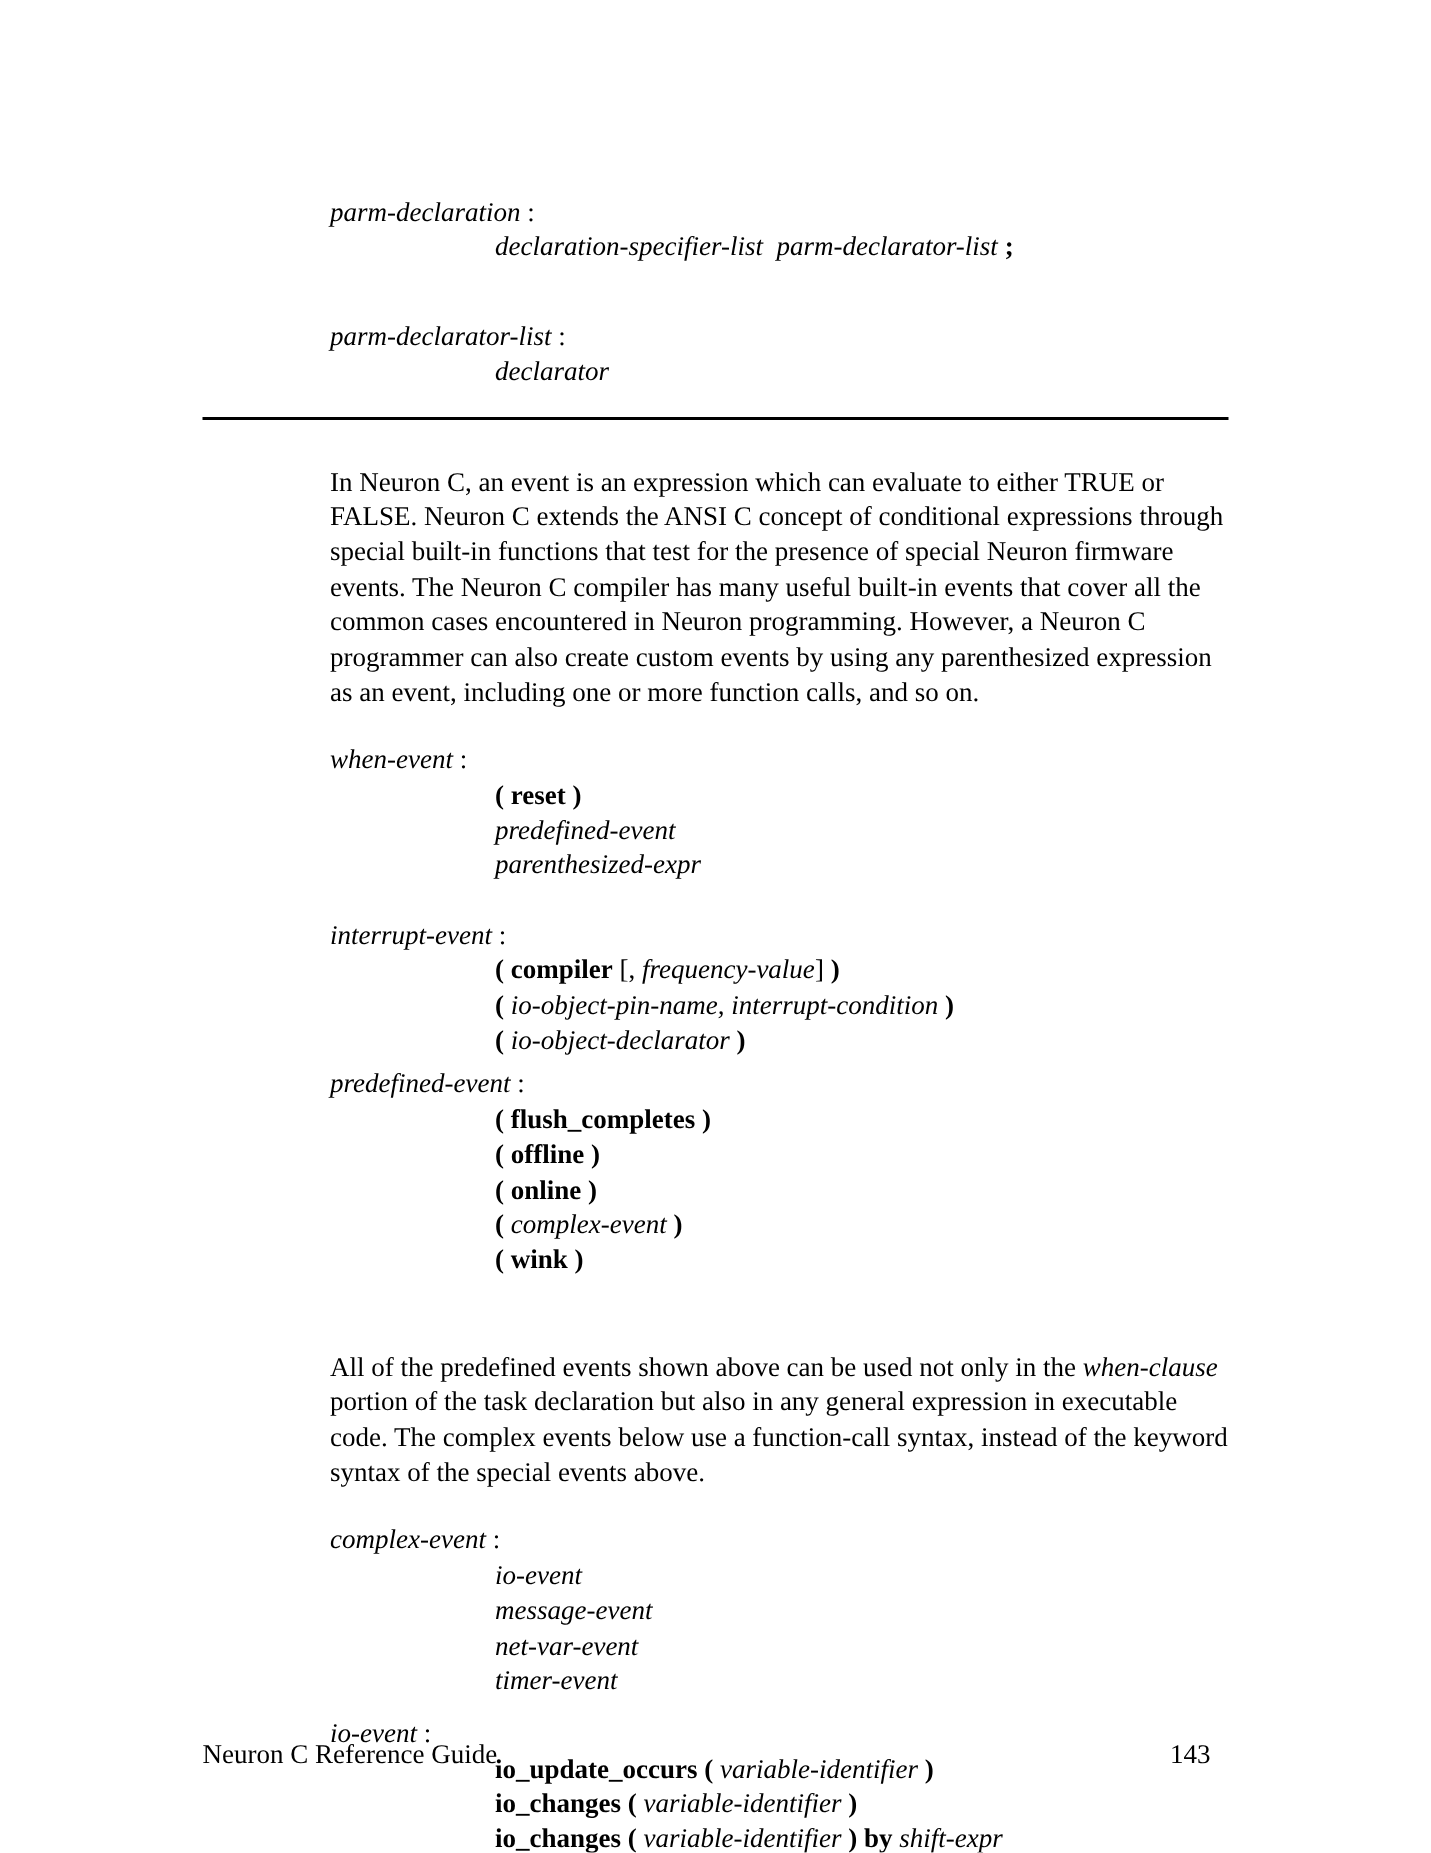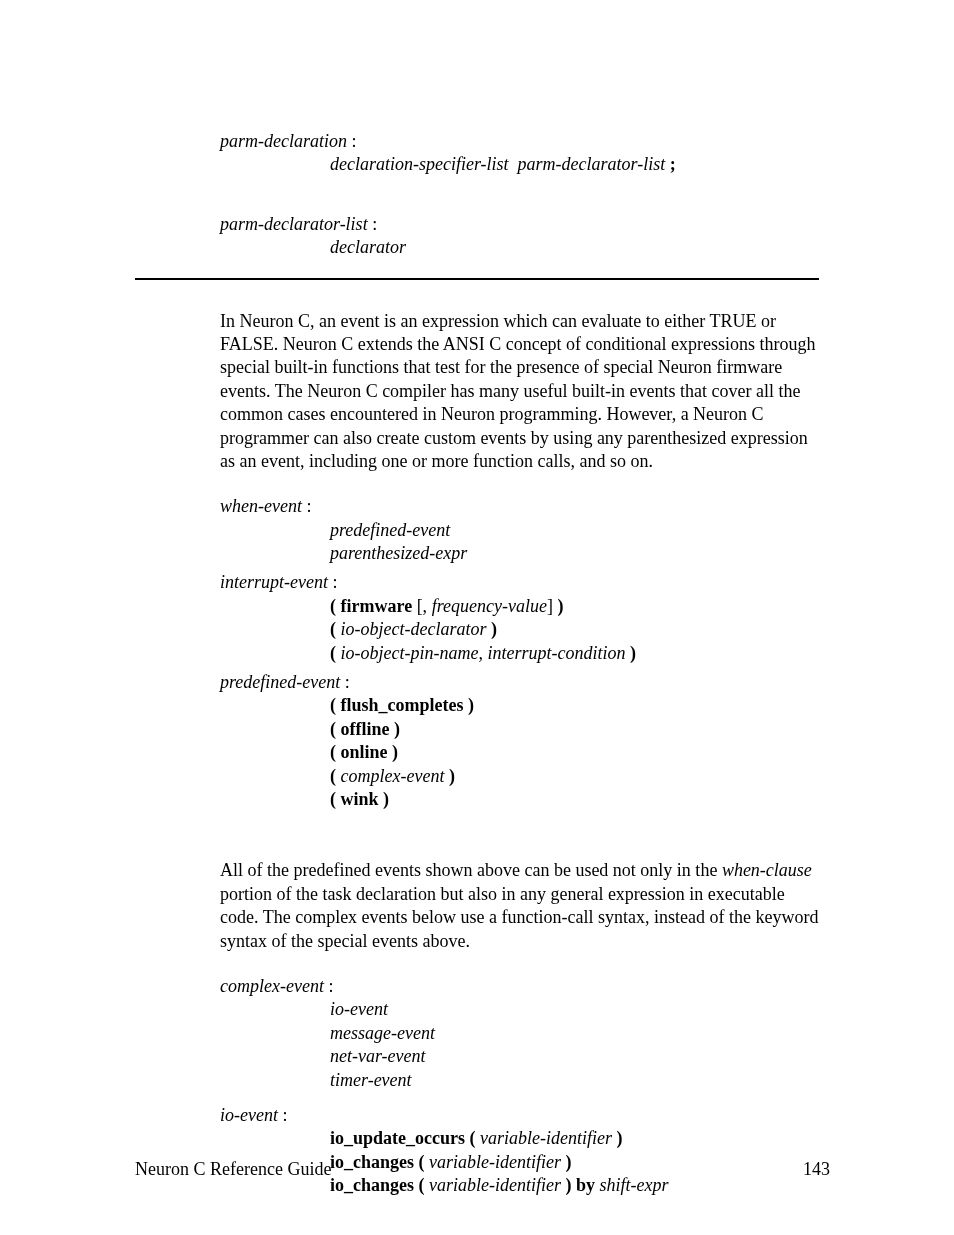--- a/index.html
+++ b/index.html
@@ -35,21 +35,21 @@
     border-top: 2px solid #000;
     margin: 18px 0 30px 0;
   }
   .para {
     margin: 10px 0 22px 0;
   }
   .footer {
     position: absolute;
     bottom: 55px;
     left: 135px;
-    right: 124px;
+    right: 147px;
     font-size: 18px;
     display: flex;
     justify-content: space-between;
   }
   .sp { white-space: pre; }
 </style>
 </head>
 <body>
 
 <div class="page">
@@ -76,40 +76,41 @@
     </div>
 
   </div>
 
   <hr class="sep">
 
   <div class="content">
 
     <div class="para">In Neuron C, an event is an expression which can evaluate to either TRUE or FALSE.  Neuron C extends the ANSI C concept of conditional expressions through special built-in functions that test for the presence of special Neuron firmware events.  The Neuron C compiler has many useful built-in events that cover all the common cases encountered in Neuron programming.  However, a Neuron C programmer can also create custom events by using any parenthesized expression as an event, including one or more function calls, and so on.</div>
 
-    <div class="gblock" style="margin-bottom:6px">
+    <div class="gblock" style="margin-bottom:23px">
       <div>
         <span class="ital">when-event</span><span class="norm"> :</span>
       </div>
+      <div class="gprod"><span class="bold">( reset )</span></div>
       <div class="gprod"><span class="ital">predefined-event</span></div>
       <div class="gprod"><span class="ital">parenthesized-expr</span></div>
     </div>
 
     <div class="gblock" style="margin-bottom:6px">
       <div>
         <span class="ital">interrupt-event</span><span class="norm"> :</span>
       </div>
       <div class="gprod">
-        <span class="bold">( firmware</span><span class="norm"> [, </span><span class="ital">frequency-value</span><span class="norm">] </span><span class="bold">)</span>
+        <span class="bold">( compiler</span><span class="norm"> [, </span><span class="ital">frequency-value</span><span class="norm">] </span><span class="bold">)</span>
+      </div>
+      <div class="gprod">
+        <span class="bold">(</span><span class="ital"> io-object-pin-name, interrupt-condition </span><span class="bold">)</span>
       </div>
       <div class="gprod">
         <span class="bold">(</span><span class="ital"> io-object-declarator </span><span class="bold">)</span>
-      </div>
-      <div class="gprod">
-        <span class="bold">(</span><span class="ital"> io-object-pin-name, interrupt-condition </span><span class="bold">)</span>
       </div>
     </div>
 
     <div class="gblock">
       <div>
         <span class="ital">predefined-event</span><span class="norm"> :</span>
       </div>
       <div class="gprod"><span class="bold">( flush_completes )</span></div>
       <div class="gprod"><span class="bold">( offline )</span></div>
       <div class="gprod"><span class="bold">( online )</span></div>

